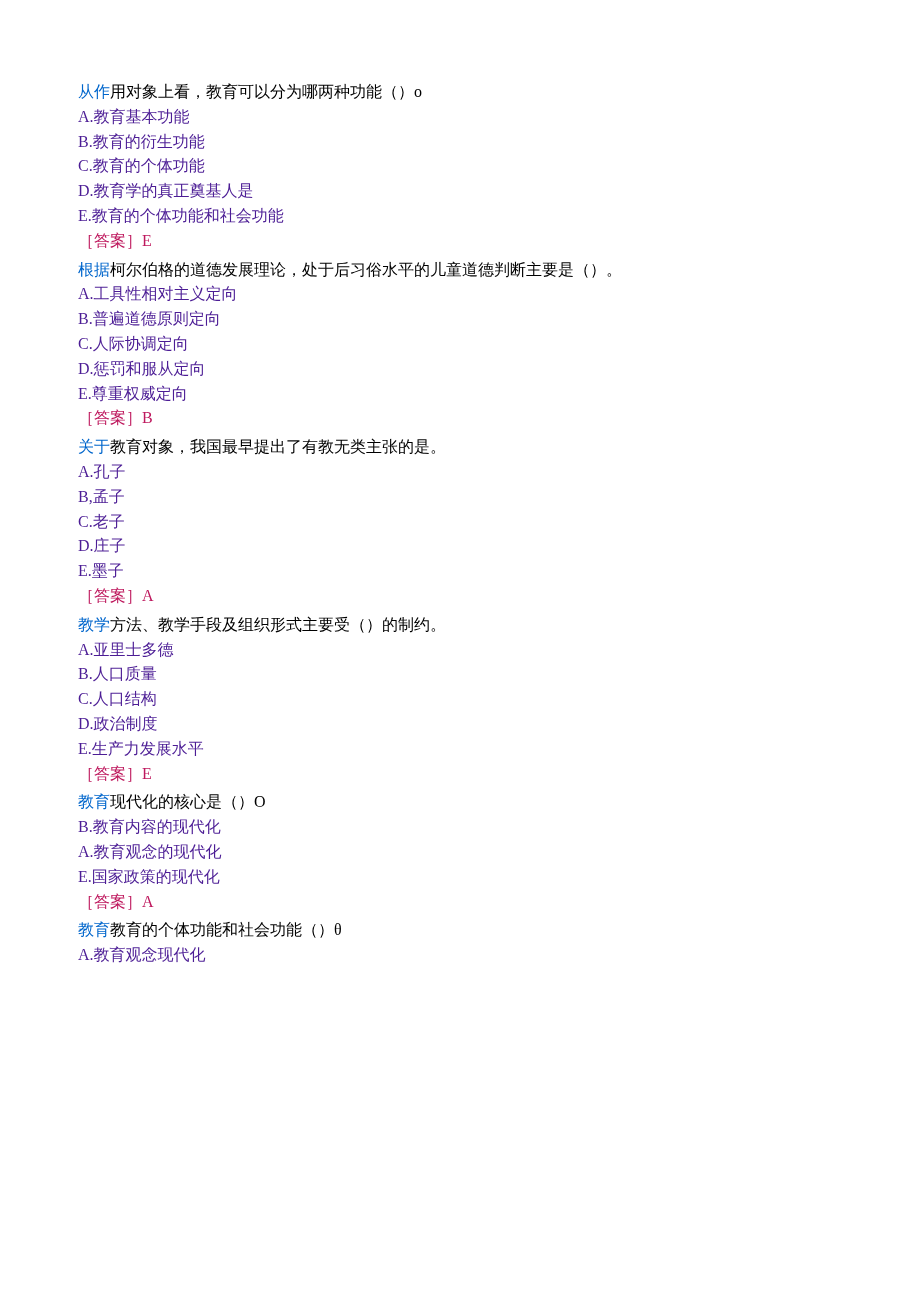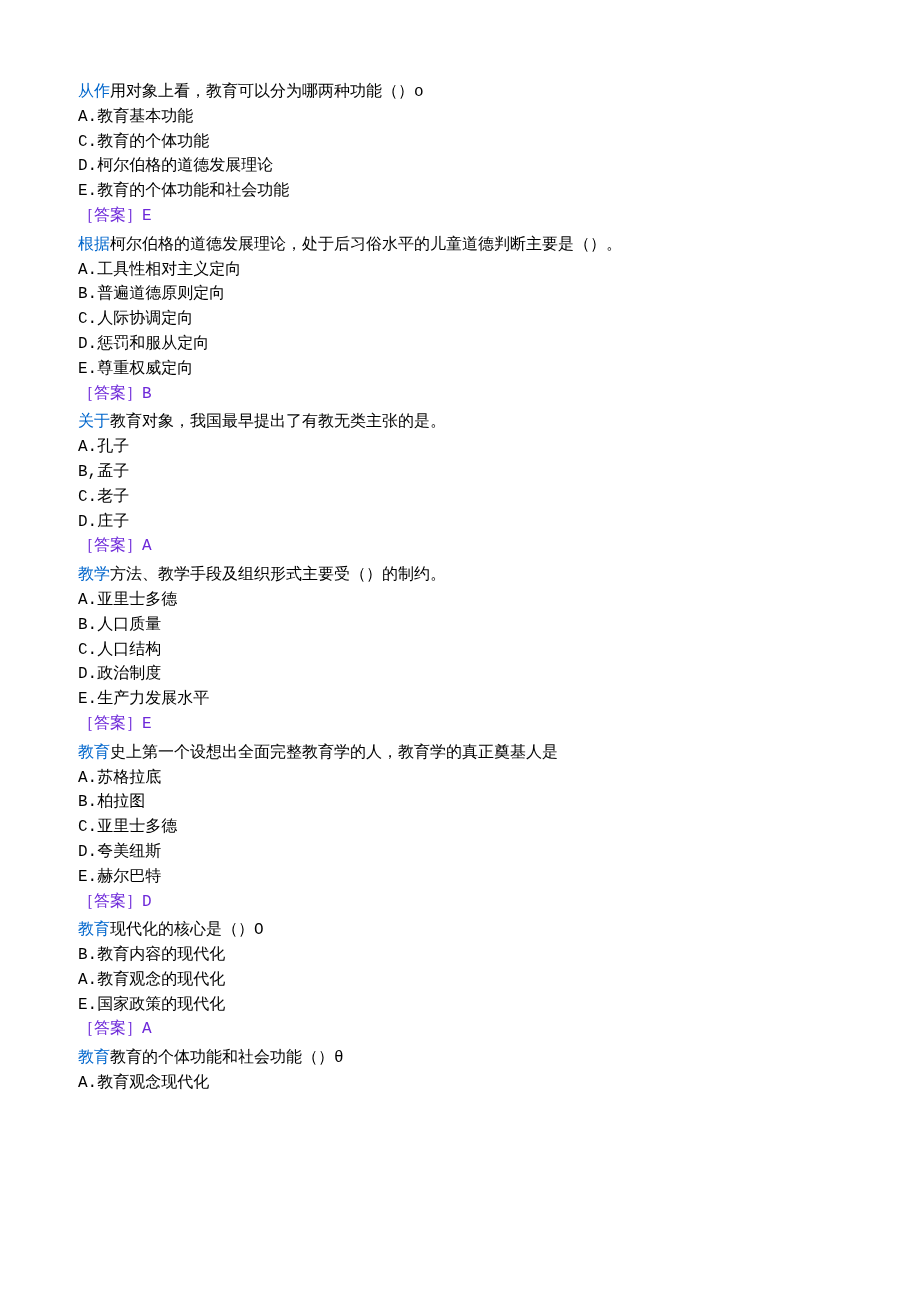--- a/index.html
+++ b/index.html
@@ -11,82 +11,74 @@
     width: 920px;
     background: #ffffff;
     font-family: "SimSun", "宋体", serif;
     font-size: 16px;
     line-height: 1.55;
     color: #000000;
     padding: 80px 78px 40px 78px;
   }
   .question-block {
     margin-bottom: 4px;
-    font-family: Liberation Mono, monospace;
   }
   .question-text {
     color: #000000;
   }
   .blue-lead {
     color: #0066cc;
   }
   .option {
     display: block;
-    color: #000000;
+    color: #4c1d95;
   }
   .answer {
-    color: #6d28d9;
+    color: #be185d;
   }
 </style>
 </head>
 <body>
 
 <div id="content">
     <div class="question-block">
       <div><span class="blue-lead">从作</span><span class="question-text">用对象上看，教育可以分为哪两种功能（）o</span></div>
       <div class="option">A.教育基本功能</div>
+      <div class="option">B.教育的衍生功能</div>
       <div class="option">C.教育的个体功能</div>
-      <div class="option">D.柯尔伯格的道德发展理论</div>
+      <div class="option">D.教育学的真正奠基人是</div>
       <div class="option">E.教育的个体功能和社会功能</div>
       <div class="answer">［答案］E</div>
     </div>
     <div class="question-block">
       <div><span class="blue-lead">根据</span><span class="question-text">柯尔伯格的道德发展理论，处于后习俗水平的儿童道德判断主要是（）。</span></div>
       <div class="option">A.工具性相对主义定向</div>
       <div class="option">B.普遍道德原则定向</div>
       <div class="option">C.人际协调定向</div>
       <div class="option">D.惩罚和服从定向</div>
       <div class="option">E.尊重权威定向</div>
       <div class="answer">［答案］B</div>
     </div>
     <div class="question-block">
       <div><span class="blue-lead">关于</span><span class="question-text">教育对象，我国最早提出了有教无类主张的是。</span></div>
       <div class="option">A.孔子</div>
       <div class="option">B,孟子</div>
       <div class="option">C.老子</div>
       <div class="option">D.庄子</div>
+      <div class="option">E.墨子</div>
       <div class="answer">［答案］A</div>
     </div>
     <div class="question-block">
       <div><span class="blue-lead">教学</span><span class="question-text">方法、教学手段及组织形式主要受（）的制约。</span></div>
       <div class="option">A.亚里士多德</div>
       <div class="option">B.人口质量</div>
       <div class="option">C.人口结构</div>
       <div class="option">D.政治制度</div>
       <div class="option">E.生产力发展水平</div>
       <div class="answer">［答案］E</div>
-    </div>
-    <div class="question-block">
-      <div><span class="blue-lead">教育</span><span class="question-text">史上第一个设想出全面完整教育学的人，教育学的真正奠基人是</span></div>
-      <div class="option">A.苏格拉底</div>
-      <div class="option">B.柏拉图</div>
-      <div class="option">C.亚里士多德</div>
-      <div class="option">D.夸美纽斯</div>
-      <div class="option">E.赫尔巴特</div>
-      <div class="answer">［答案］D</div>
     </div>
     <div class="question-block">
       <div><span class="blue-lead">教育</span><span class="question-text">现代化的核心是（）O</span></div>
       <div class="option">B.教育内容的现代化</div>
       <div class="option">A.教育观念的现代化</div>
       <div class="option">E.国家政策的现代化</div>
       <div class="answer">［答案］A</div>
     </div>
     <div class="question-block">
       <div><span class="blue-lead">教育</span><span class="question-text">教育的个体功能和社会功能（）θ</span></div>

